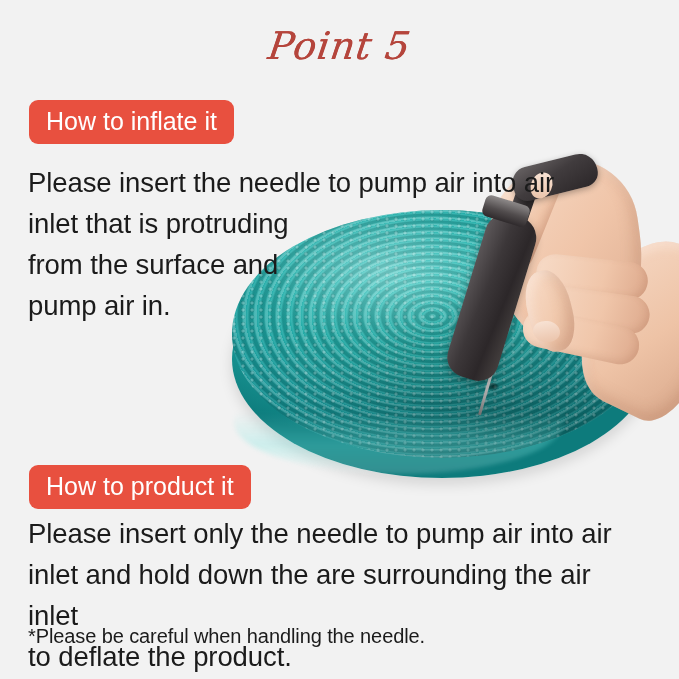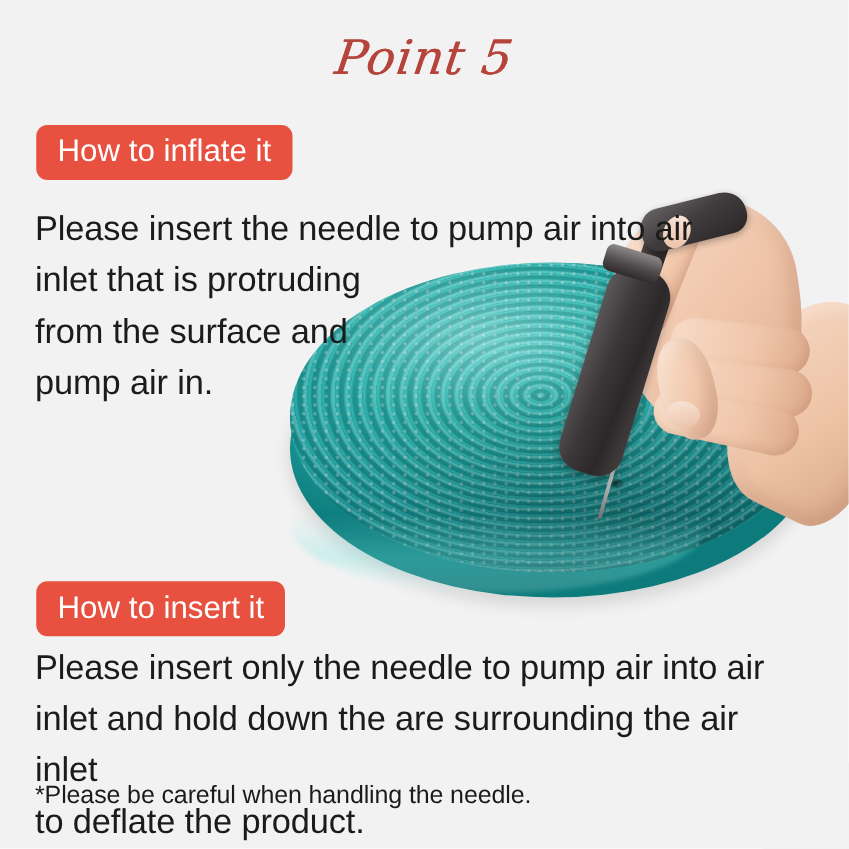--- a/index.html
+++ b/index.html
@@ -331,21 +331,21 @@
 
     <div class="finger" id="f1"></div>
     <div class="nail" id="nail1"></div>
     <div class="finger" id="f2"></div>
     <div class="finger" id="f3"></div>
     <div class="finger" id="f4"></div>
     <div class="hand" id="thumb"></div>
     <div class="nail" id="nail2"></div>
   </div>
 
-  <div class="badge" id="badge-deflate">How to insert it</div>
+  <div class="badge" id="badge-deflate">How to product it</div>
 
   <div class="para" id="para-deflate">Please insert only the needle to pump air into air
 inlet and hold down the are surrounding the air inlet
 to deflate the product.</div>
 
   <div id="note">*Please be careful when handling the needle.</div>
 
 </div>
 
 </body></html>

